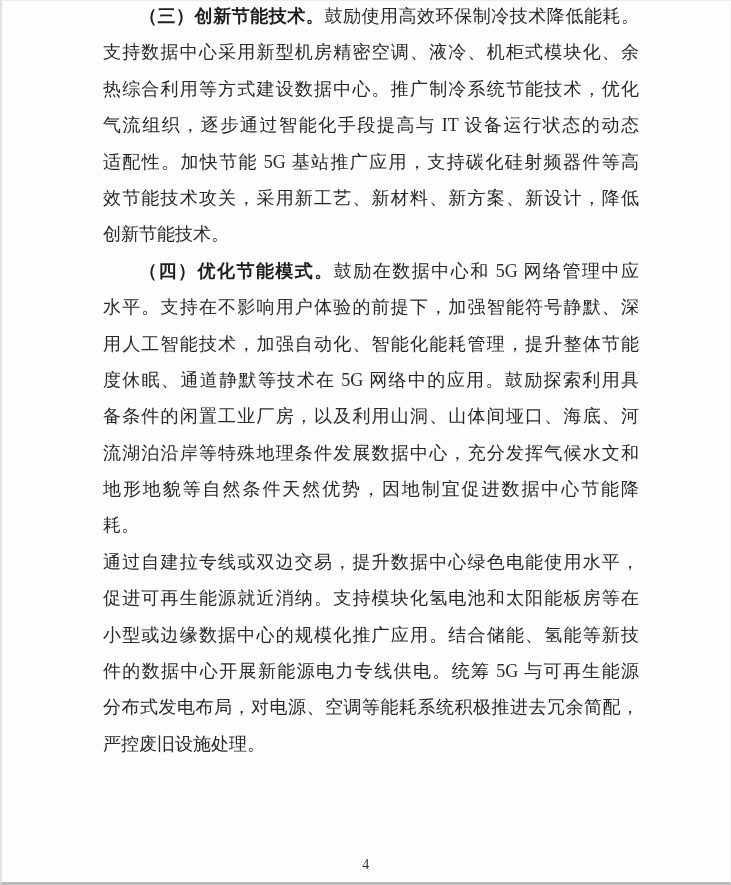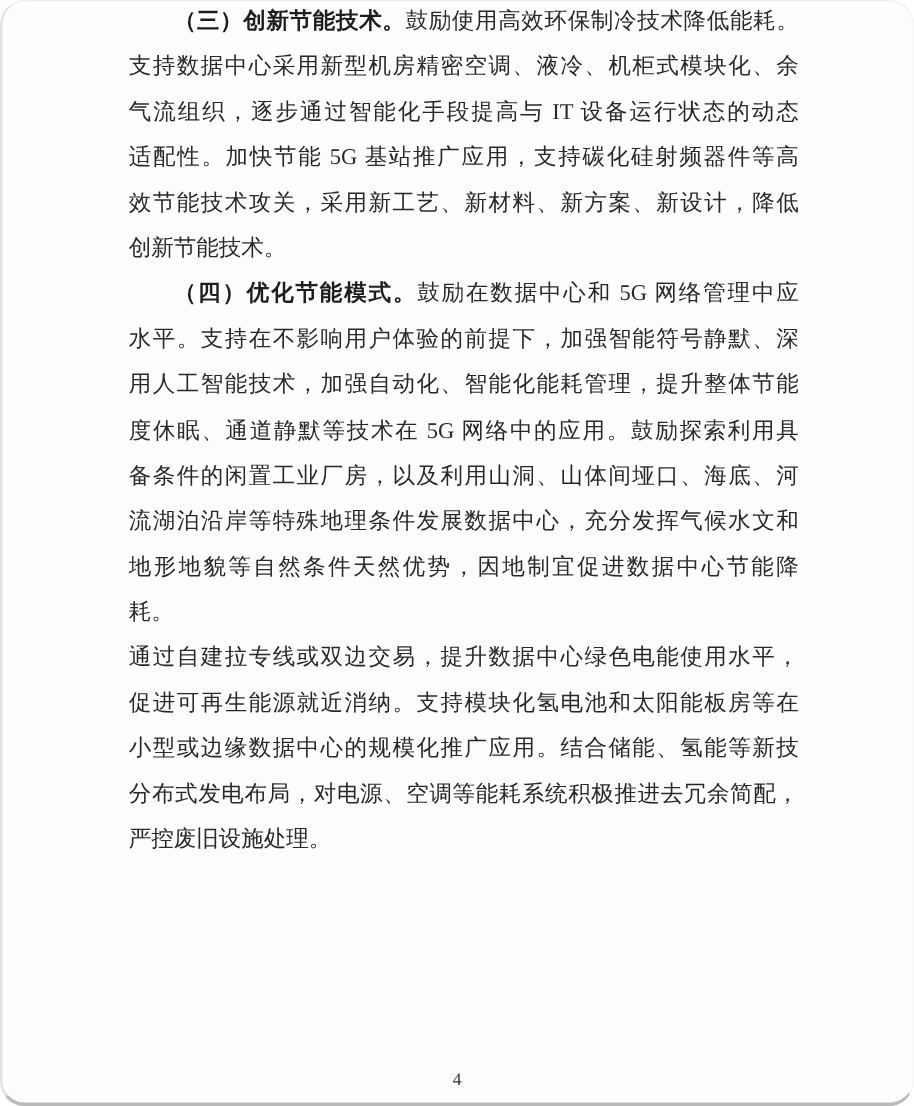--- a/index.html
+++ b/index.html
@@ -12,21 +12,20 @@
     width: 731px;
     height: 885px;
     box-sizing: border-box;
     background: #fdfdfd;
     border-top: 1px solid #ededed;
     border-left: 2px solid #e2e2e2;
     border-right: 1px solid #f3f3f3;
     border-bottom: 3px solid #b9b9b9;
     overflow: hidden;
     font-family: "Liberation Serif", "DejaVu Serif", serif;
-    border-radius: 20px;
   }
   .text-block {
     position: absolute;
     left: 101px;
     top: -3px;
     width: 536px;
     font-size: 18px;
     line-height: 36.4px;
     color: #282828;
   }
@@ -55,20 +54,21 @@
 </style>
 </head>
 <body>
 
 <div class="page">
   <main class="text-block">
 
     <section class="para">
       <div class="line first"><span class="head">（三）创新节能技术。</span><span>鼓励使用高效环保制冷技术降低能耗。</span></div>
       <div class="line">支持数据中心采用新型机房精密空调、液冷、机柜式模块化、余</div>
+      <div class="line">热综合利用等方式建设数据中心。推广制冷系统节能技术，优化</div>
       <div class="line">气流组织，逐步通过智能化手段提高与 IT 设备运行状态的动态</div>
       <div class="line">适配性。加快节能 5G 基站推广应用，支持碳化硅射频器件等高</div>
       <div class="line">效节能技术攻关，采用新工艺、新材料、新方案、新设计，降低</div>
       <div class="line last">创新节能技术。</div>
     </section>
 
     <section class="para">
       <div class="line first"><span class="head">（四）优化节能模式。</span><span>鼓励在数据中心和 5G 网络管理中应</span></div>
       <div class="line">水平。支持在不影响用户体验的前提下，加强智能符号静默、深</div>
       <div class="line">用人工智能技术，加强自动化、智能化能耗管理，提升整体节能</div>
@@ -76,20 +76,21 @@
       <div class="line">备条件的闲置工业厂房，以及利用山洞、山体间垭口、海底、河</div>
       <div class="line">流湖泊沿岸等特殊地理条件发展数据中心，充分发挥气候水文和</div>
       <div class="line">地形地貌等自然条件天然优势，因地制宜促进数据中心节能降</div>
       <div class="line last">耗。</div>
     </section>
 
     <section class="para">
       <div class="line">通过自建拉专线或双边交易，提升数据中心绿色电能使用水平，</div>
       <div class="line">促进可再生能源就近消纳。支持模块化氢电池和太阳能板房等在</div>
       <div class="line">小型或边缘数据中心的规模化推广应用。结合储能、氢能等新技</div>
+      <div class="line">件的数据中心开展新能源电力专线供电。统筹 5G 与可再生能源</div>
       <div class="line">分布式发电布局，对电源、空调等能耗系统积极推进去冗余简配，</div>
       <div class="line last">严控废旧设施处理。</div>
     </section>
 
   </main>
 
   <footer class="page-footer">
     <span class="page-num">4</span>
   </footer>
 </div>

